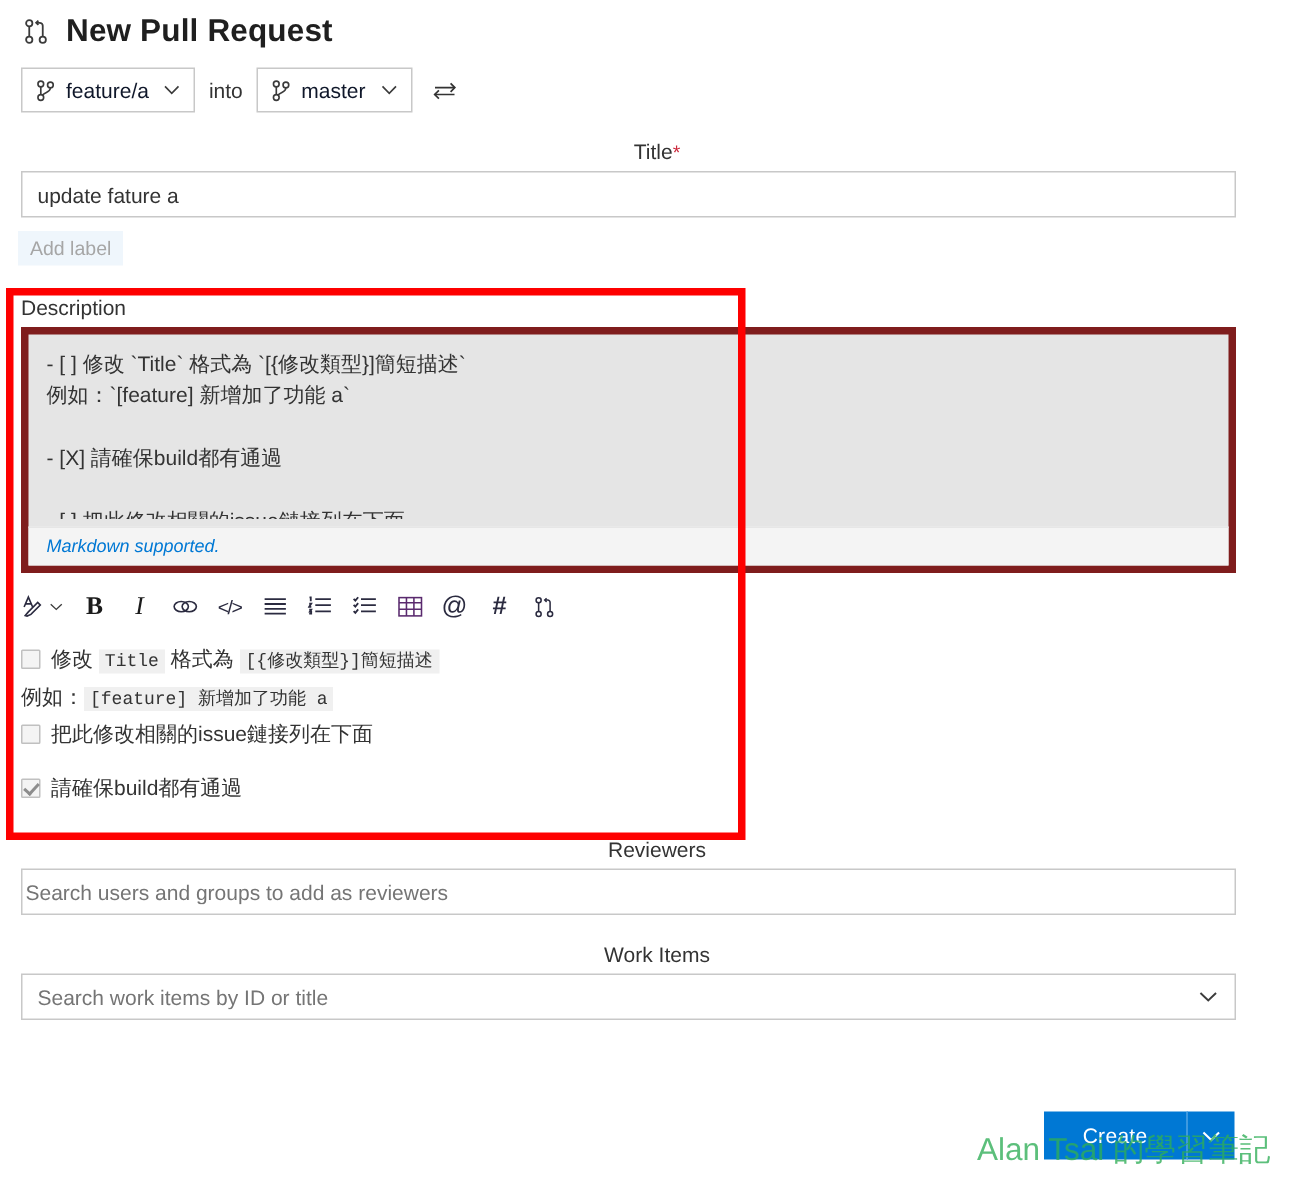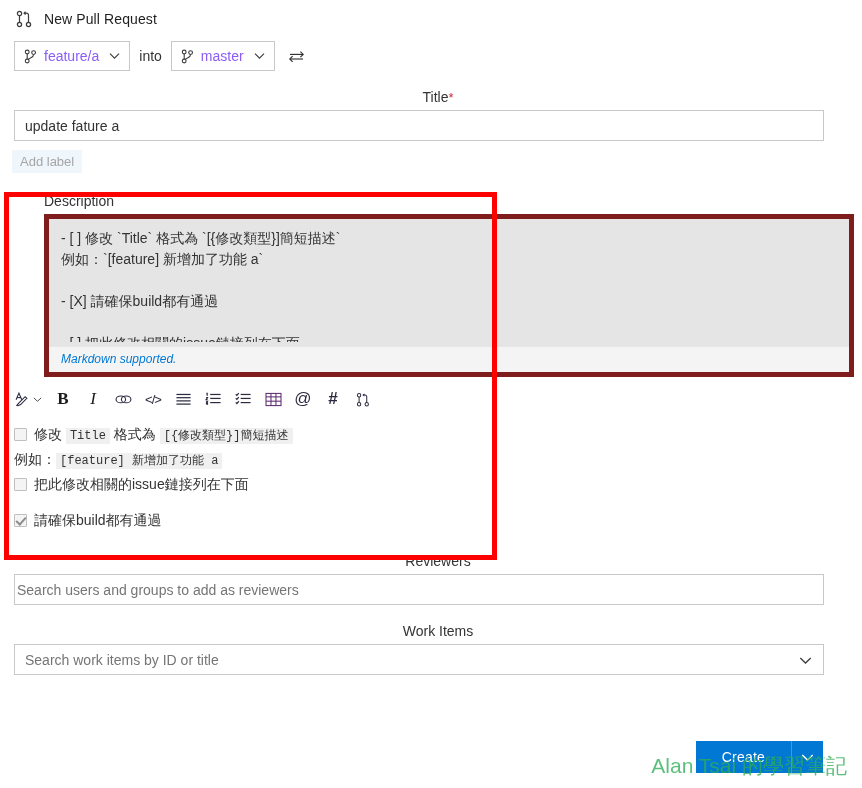--- a/index.html
+++ b/index.html
@@ -18,22 +18,22 @@
   }
 
   
   .page-header {
     display: flex;
     align-items: center;
     gap: 10px;
     padding: 9px 0 0 14px;
   }
   .page-title {
-    font-size: 14px;
-    font-weight: 400;
+    font-size: 21px;
+    font-weight: 700;
     color: #1f1f1f;
     letter-spacing: .1px;
   }
   .icon {
     display: inline-block;
     line-height: 0;
   }
 
   
   .branch-row {
@@ -46,21 +46,21 @@
     display: flex;
     align-items: center;
     gap: 7px;
     border: 1px solid #c8c8c8;
     background: #ffffff;
     height: 30px;
     padding: 0 9px 0 9px;
     box-sizing: border-box;
     cursor: pointer;
     font-size: 14px;
-    color: #8b5cf6;
+    color: #0f172a;
   }
   .branch-picker .chev {
     margin-left: 3px;
     color: #3c3c3c;
   }
   .into-label {
     font-size: 14px;
     color: #333333;
   }
   .swap-btn {
@@ -121,21 +121,20 @@
     height: 368px;
     border: 5px solid #fe0000;
     box-sizing: border-box;
     pointer-events: none;
     z-index: 40;
   }
 
   
   .desc-section {
     padding: 20px 0 0 14px;
-    margin-left: 30px;
   }
   .desc-label {
     font-size: 14px;
     color: #333333;
     margin-bottom: 5px;
   }
   .desc-editor {
     width: 810px;
     border: 5px solid #7f1d1d;
     box-sizing: border-box;

